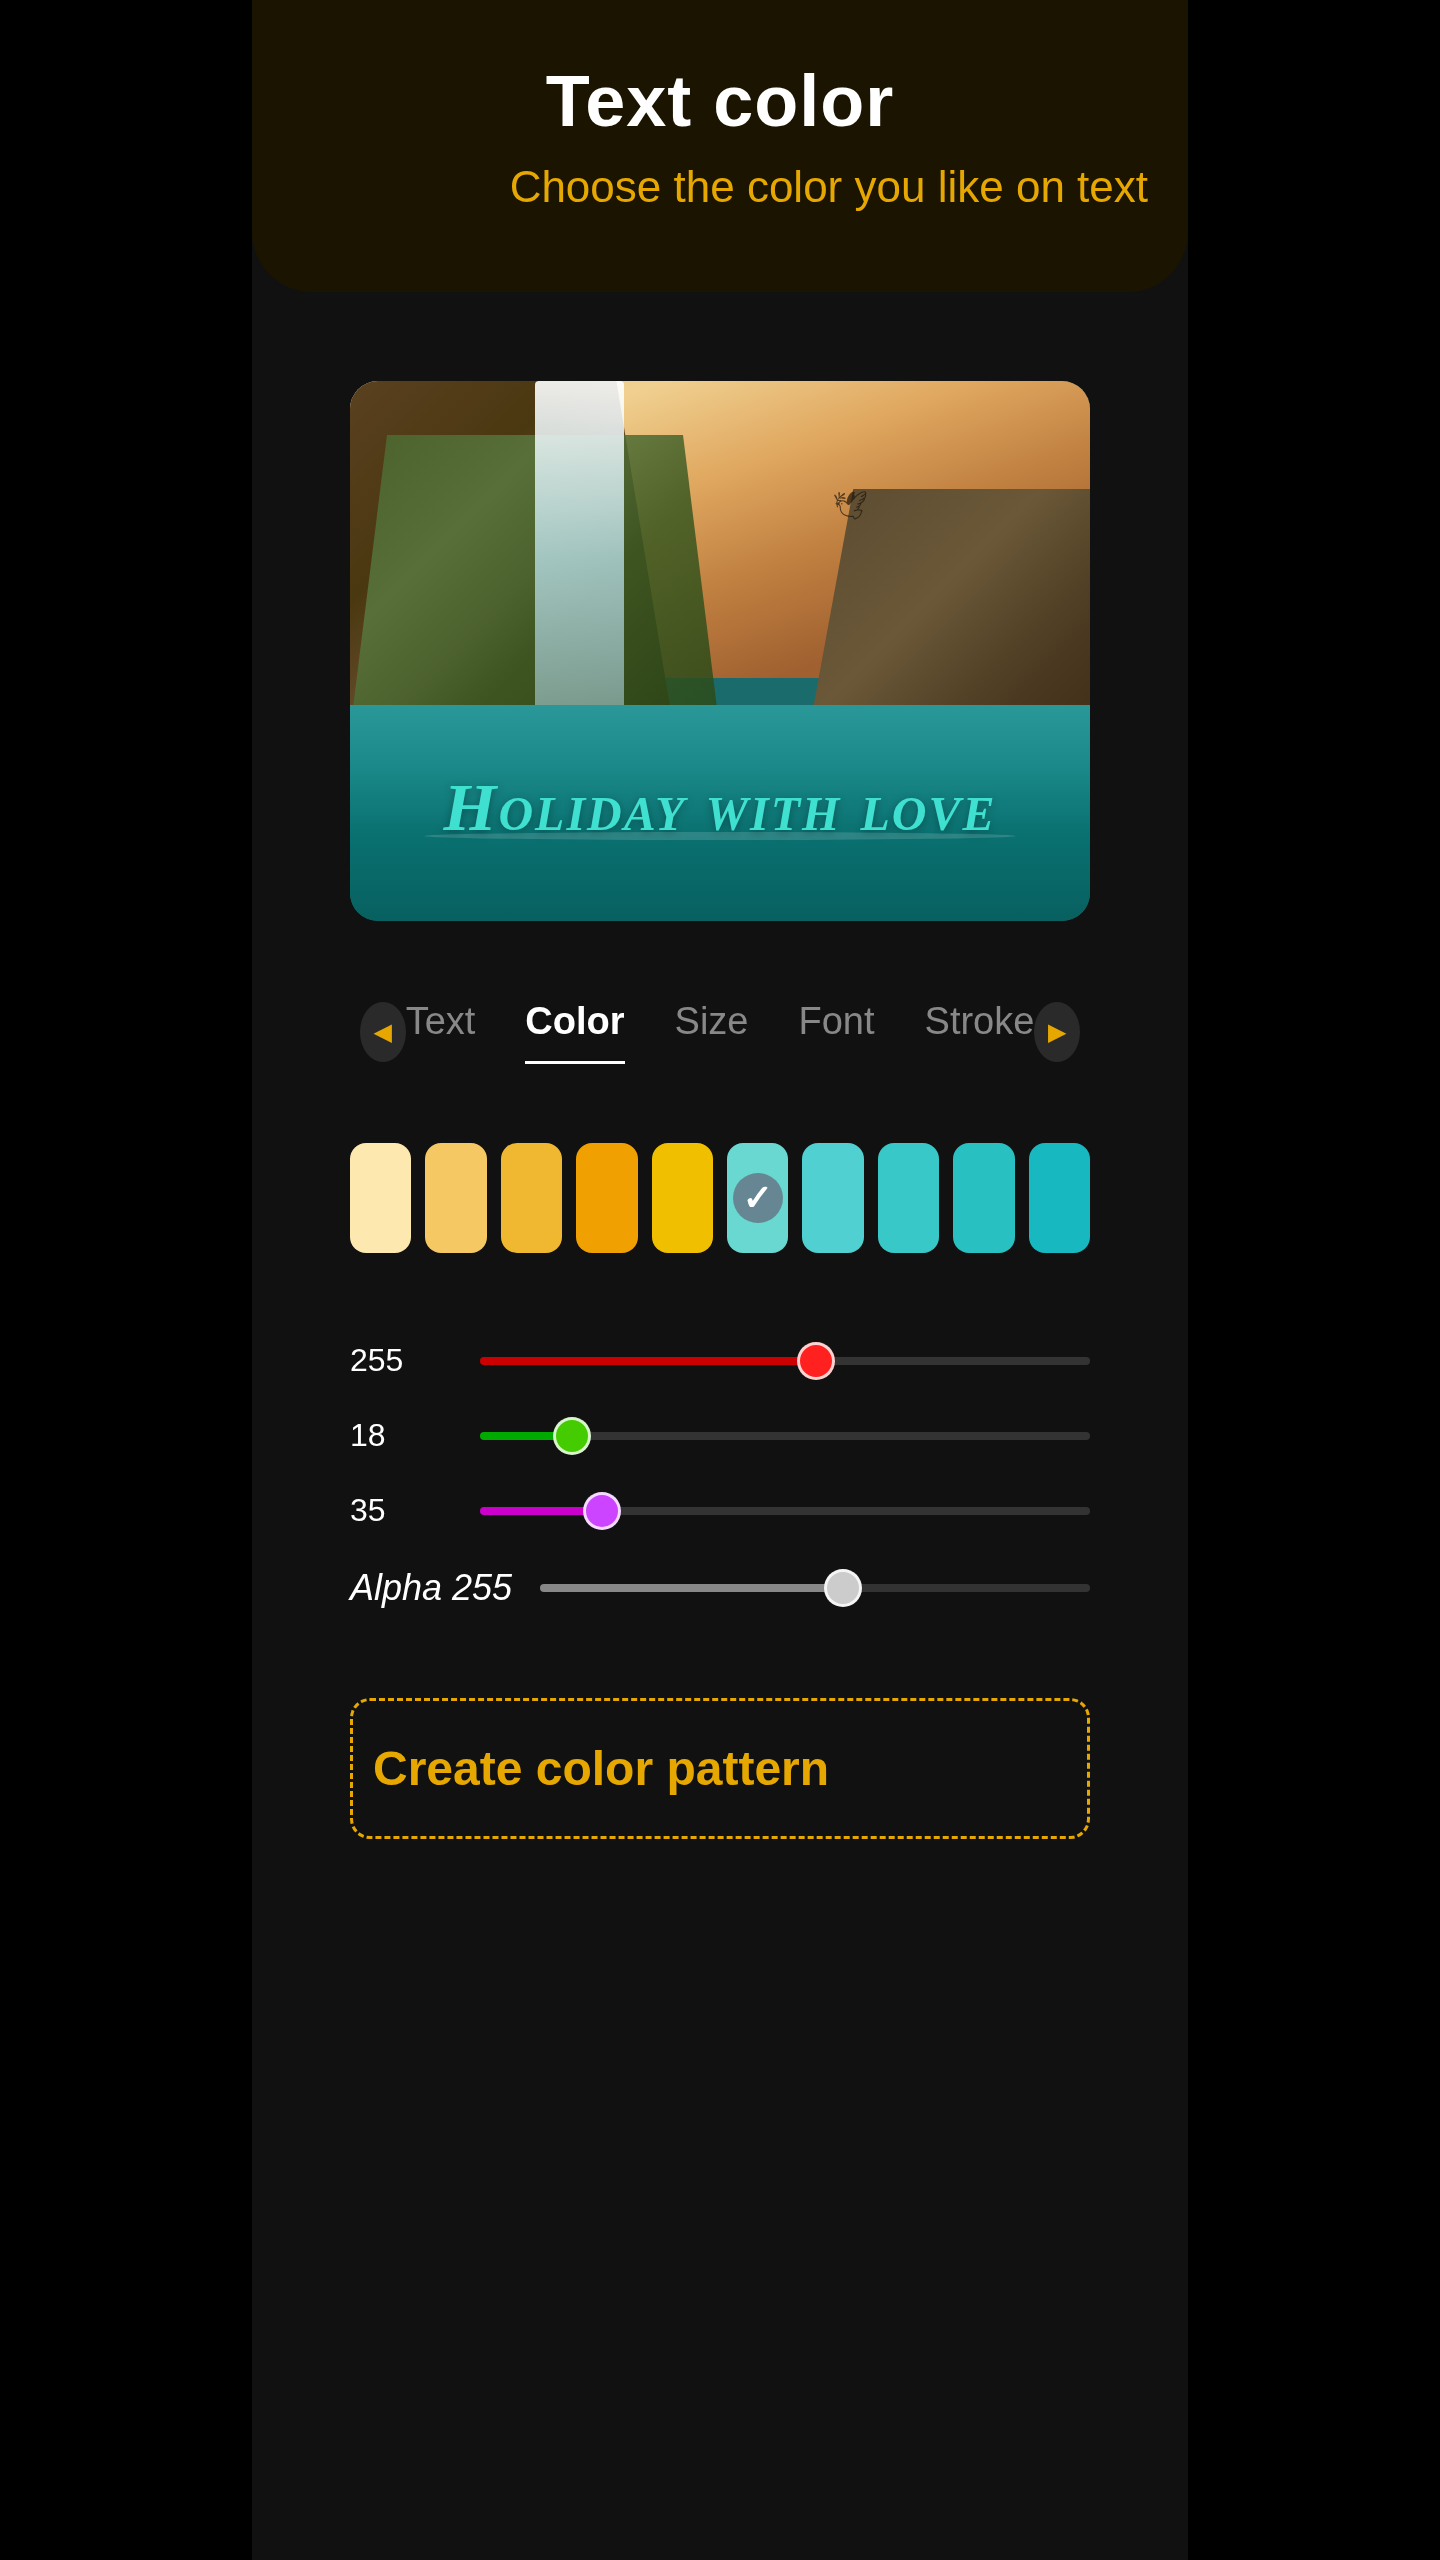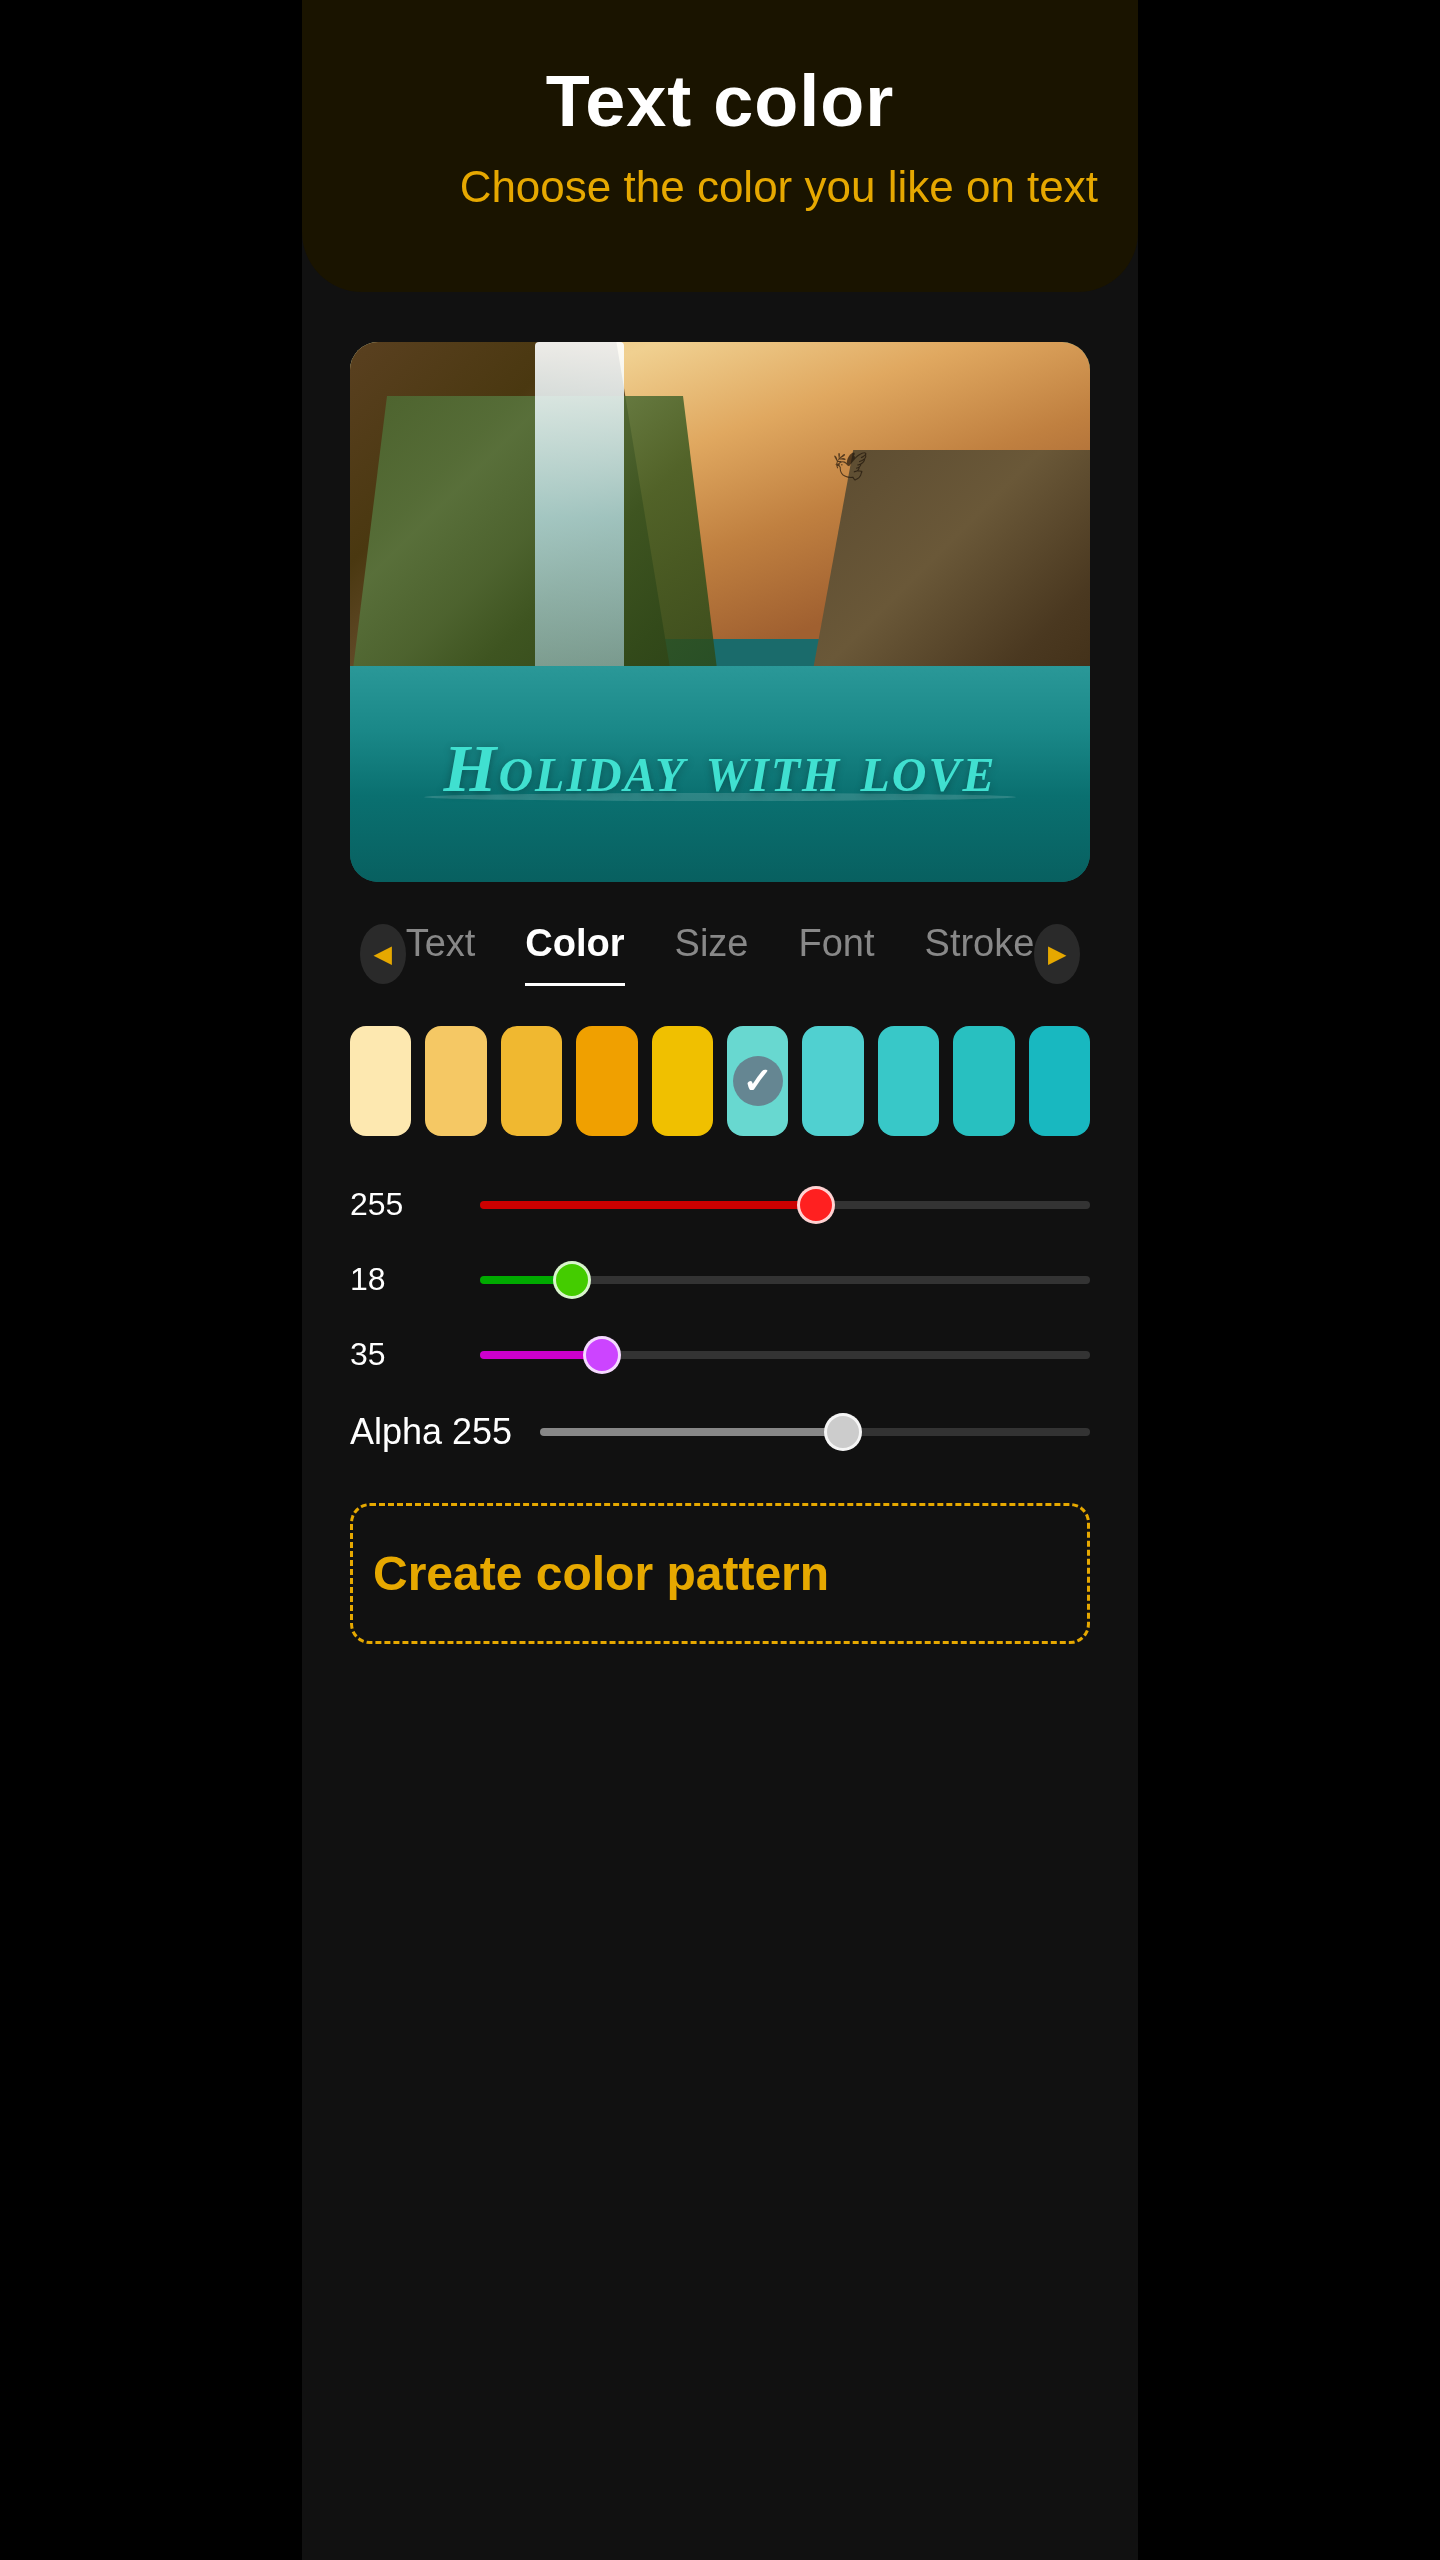--- a/index.html
+++ b/index.html
@@ -8,28 +8,29 @@
       background: #000;
       width: 1440px;
       min-height: 2560px;
       font-family: 'Arial', sans-serif;
       display: flex;
       justify-content: center;
       align-items: flex-start;
     }
 
     .app-container {
-      width: 836px;
+      width: 936px;
       min-height: 2560px;
       background: #111;
       position: relative;
       display: flex;
       flex-direction: column;
       align-items: center;
       padding-bottom: 60px;
+      gap: 39px;
     }
 
     
     .top-bg {
       width: 100%;
       background: #1a1400;
       border-radius: 0 0 60px 60px;
       padding: 60px 40px 80px;
       text-align: center;
     }
@@ -374,21 +375,21 @@
     </div>
 
     <div class="slider-row">
       <span class="slider-label">35</span>
       <div class="slider-track" style="background: linear-gradient(to right, #cc00cc 20%, #333 20%);">
         <div class="slider-thumb" style="left:20%; background:#cc44ff;"></div>
       </div>
     </div>
 
     <div class="slider-row">
-      <span class="slider-label" style="font-size:36px; min-width:170px;">Alpha 255</span>
+      <span class="slider-label" style="font-size:36px; min-width:170px;font-style:italic;">Alpha 255</span>
       <div class="slider-track" style="background: linear-gradient(to right, #888 55%, #333 55%);">
         <div class="slider-thumb" style="left:55%; background:#cccccc;"></div>
       </div>
     </div>
 
   </div>
 
   <div class="create-pattern-btn">
     <span class="btn-label">Create color pattern</span>
   </div>

